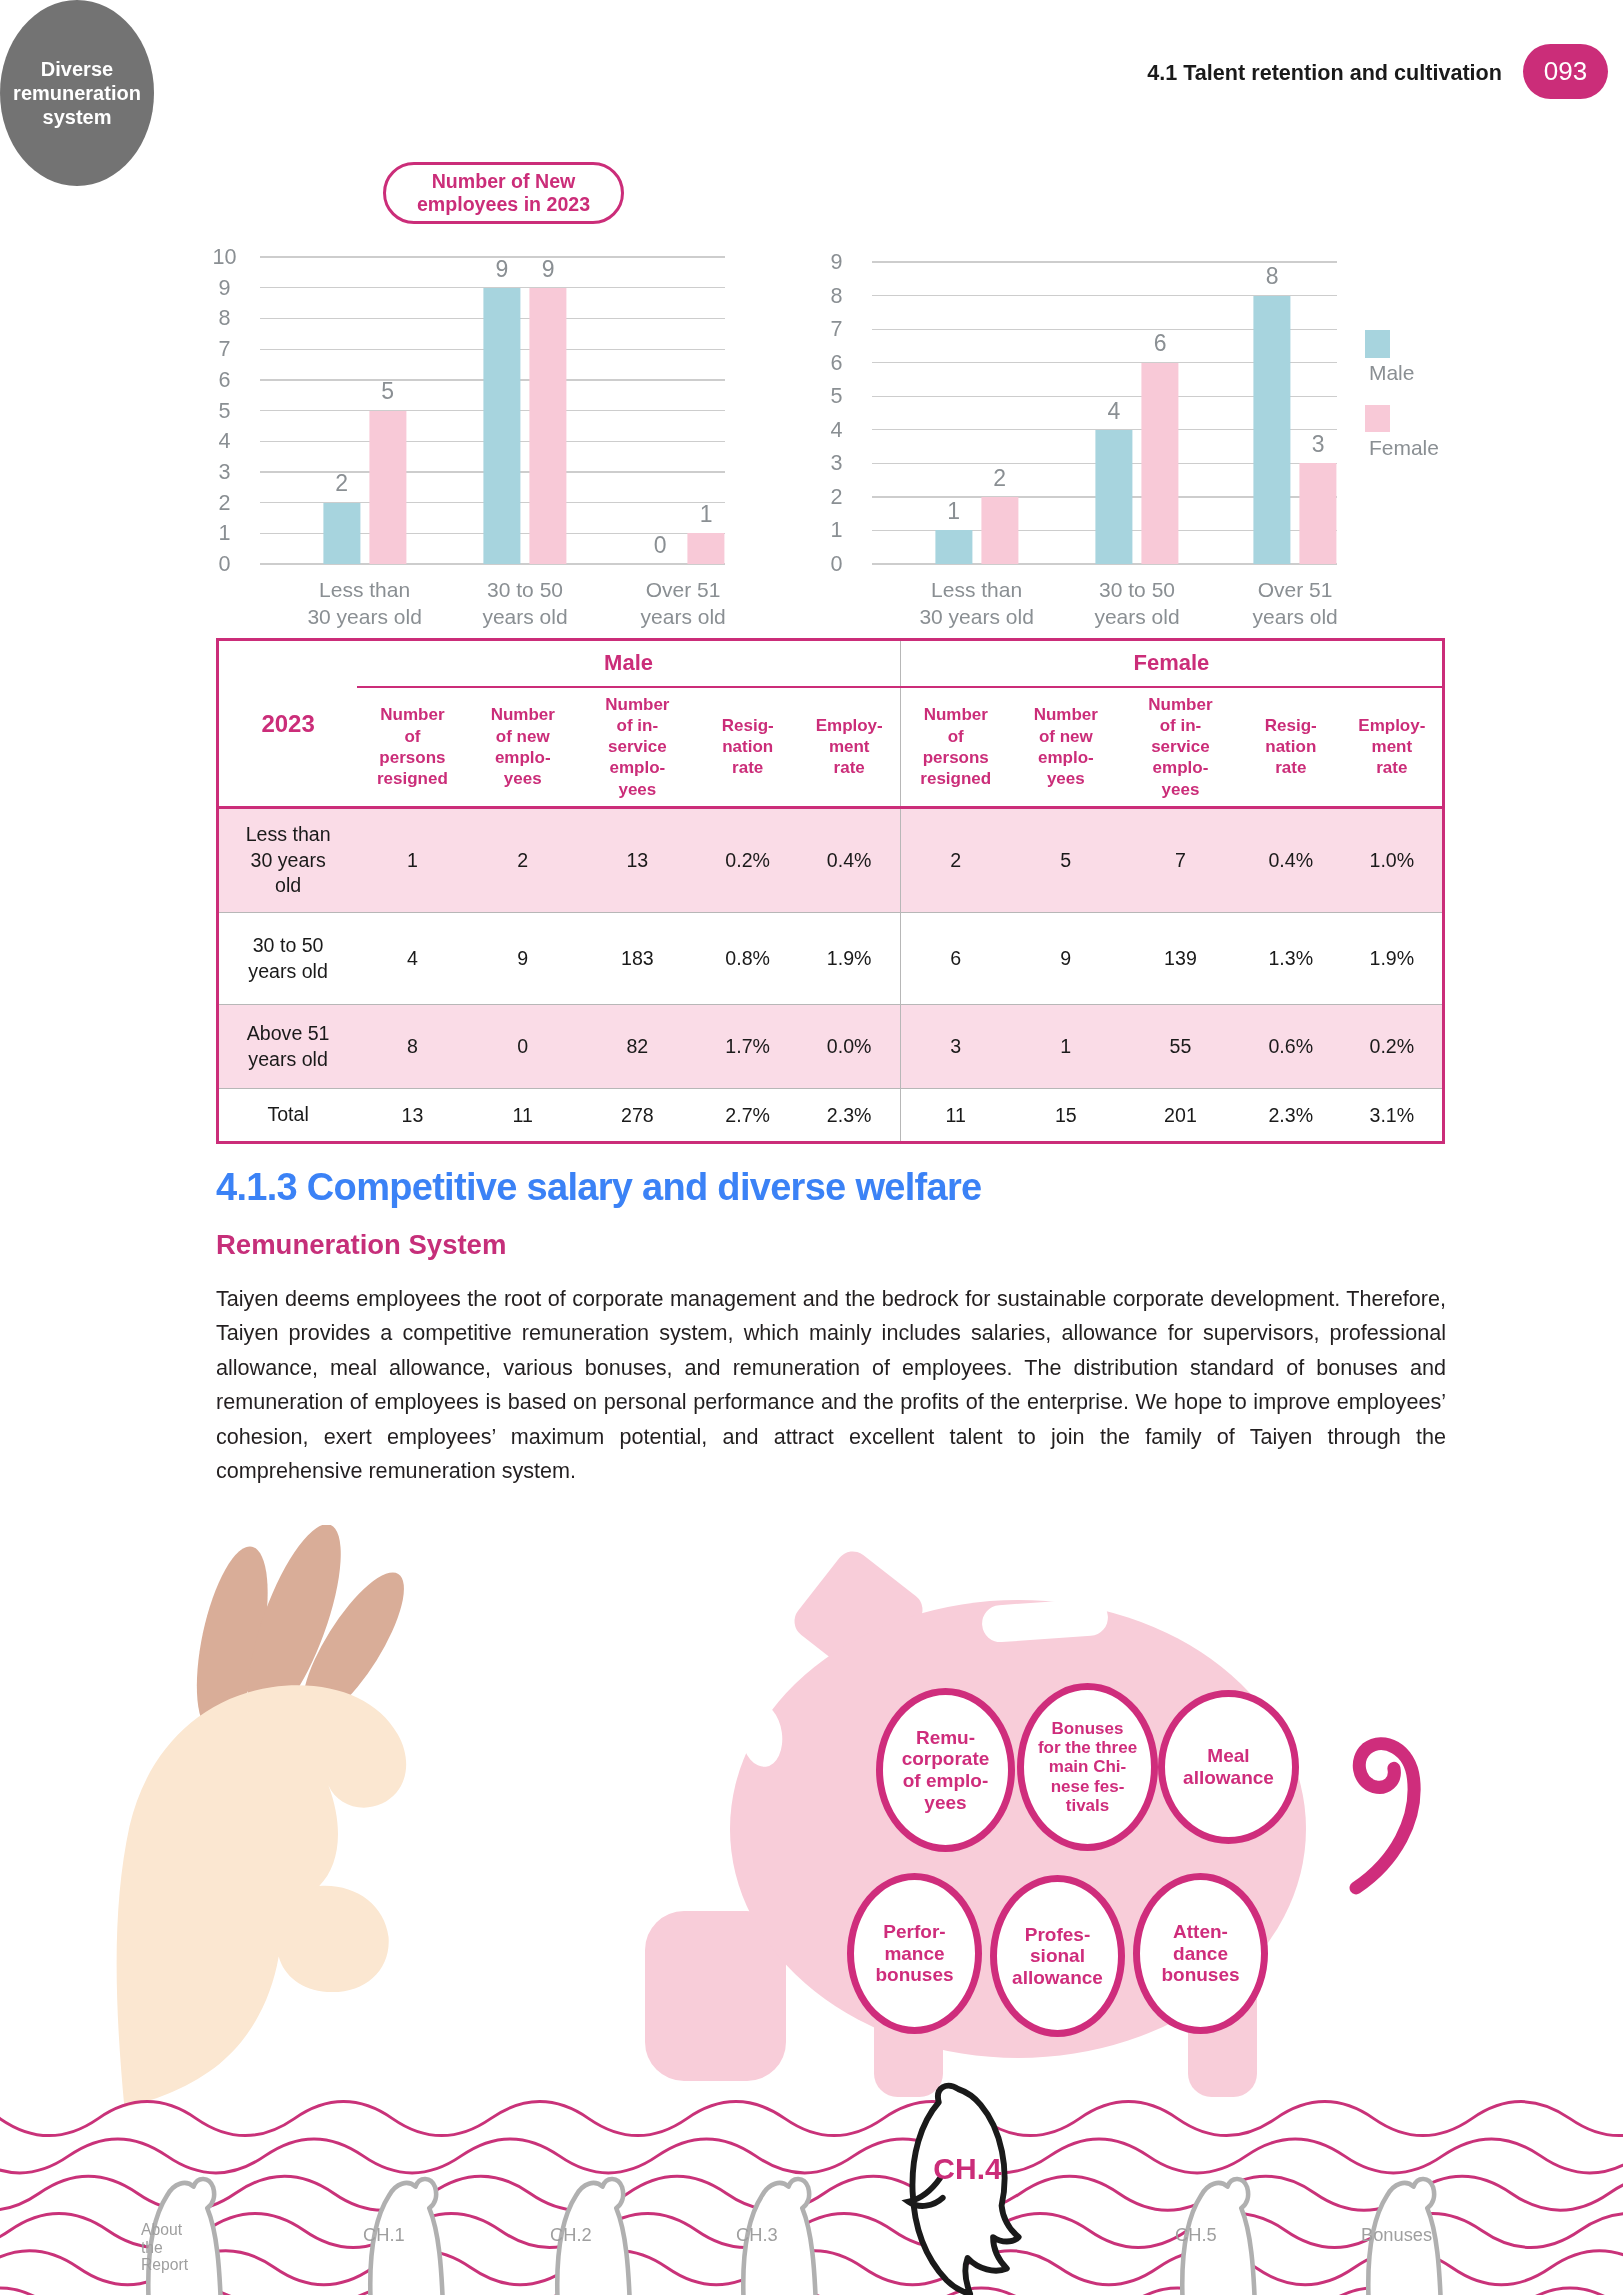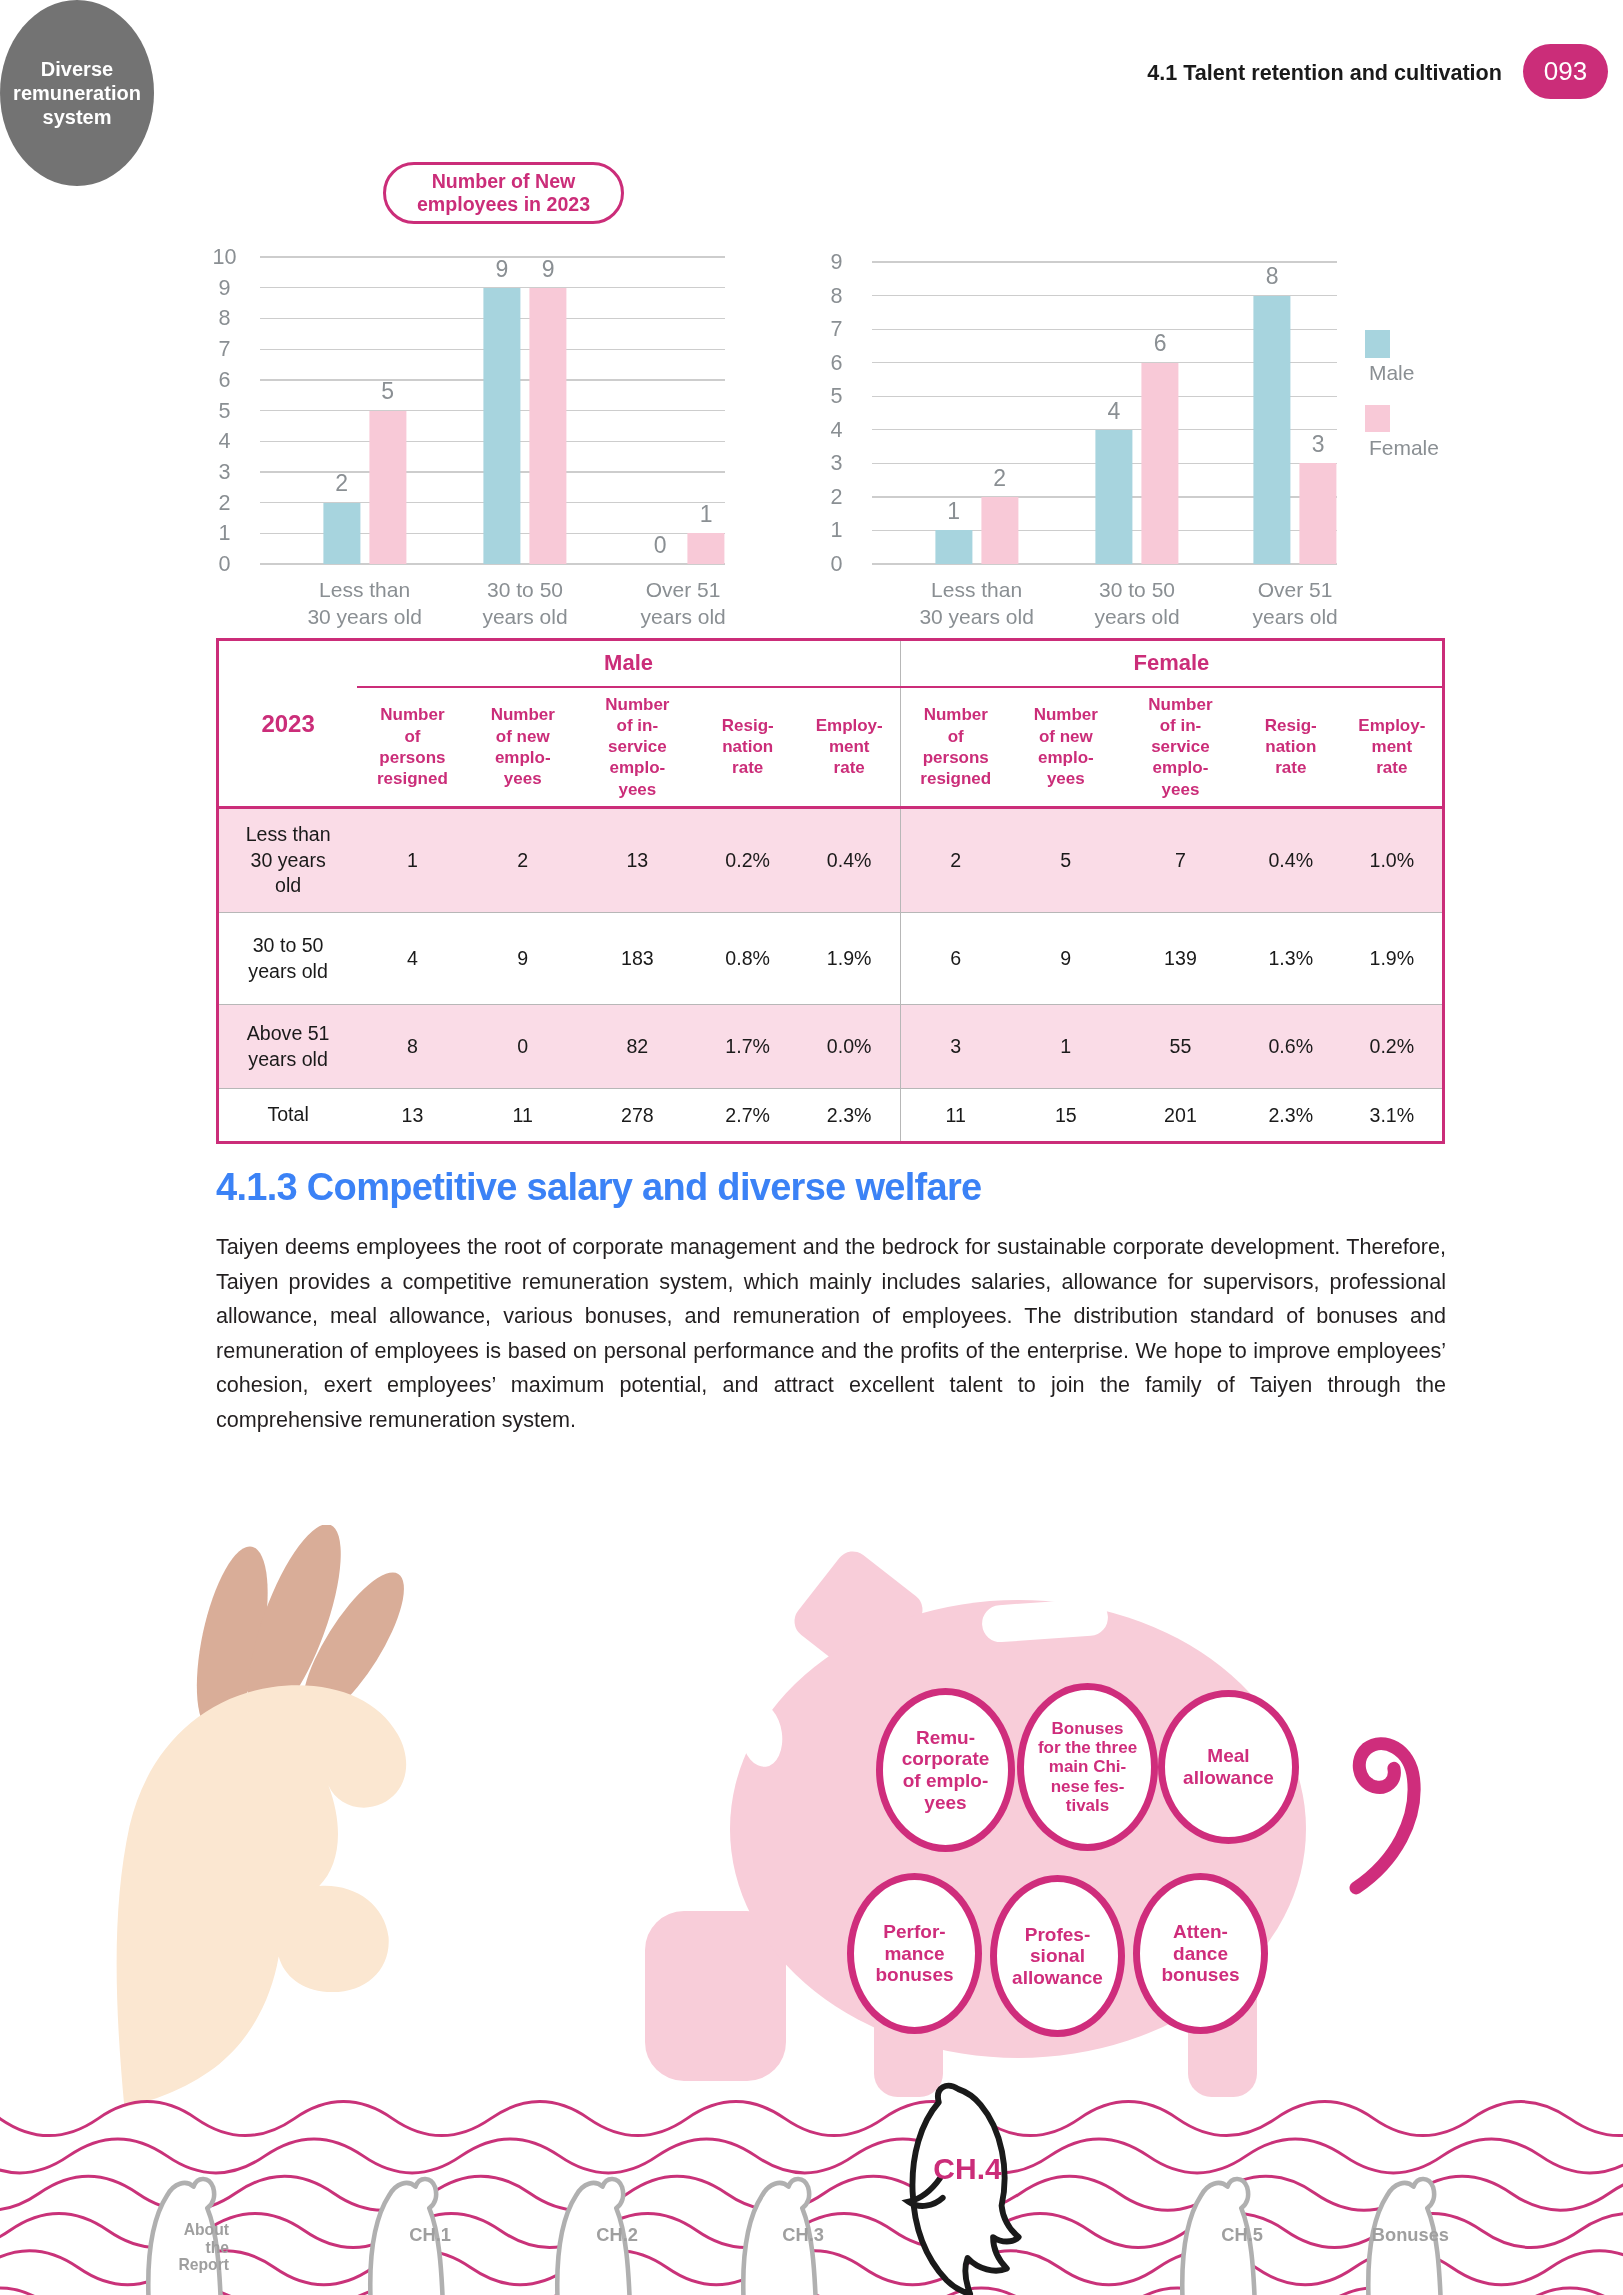--- a/index.html
+++ b/index.html
@@ -79,22 +79,22 @@
   .bubble.b1 { left:876px; top:1688px; width:139px; height:164px; }
   .bubble.b2 { left:1017px; top:1683px; width:141px; height:168px; font-size:17px; }
   .bubble.b3 { left:1158px; top:1690px; width:141px; height:154px; }
   .bubble.b4 { left:847px; top:1873px; width:135px; height:161px; }
   .bubble.b5 { left:990px; top:1875px; width:135px; height:162px; }
   .bubble.b6 { left:1133px; top:1873px; width:135px; height:161px; }
 
   
   #waves { position:absolute; left:0; top:2091px; }
   .tab { position:absolute; top:2165px; width:88px; height:144px; }
-  .tablabel { position:absolute; top:60px; left:0; width:88px; text-align:right; color:#9f9f9f;
-    font-weight:bold; font-size:18.3px; line-height:1.12; white-space:pre-line; }
+  .tablabel { position:absolute; top:60px; left:0; width:88px; text-align:left; color:#9f9f9f;
+    font-weight:normal; font-size:18.3px; line-height:1.12; white-space:pre-line; }
   .tab .tablabel.small { font-size:15.7px; top:56px; }
   #ch4-dolphin { position:absolute; left:898px; top:2080px; }
   #ch4-label { position:absolute; left:915px; top:2152px; width:105px; text-align:center;
     color:#cb2d79; font-weight:bold; font-size:30px; }
 </style>
 </head>
 <body>
 
 <div id="page">
 
@@ -346,20 +346,21 @@
           <td>15</td>
           <td>201</td>
           <td>2.3%</td>
           <td>3.1%</td>
         </tr>
       </tbody>
     </table>
 
   <div id="section">
     <h1>4.1.3 Competitive salary and diverse welfare</h1>
+    <h2>Remuneration System</h2>
     <p>Taiyen deems employees the root of corporate management and the bedrock for sustainable corporate development. Therefore, Taiyen provides a competitive remuneration system, which mainly includes salaries, allowance for supervisors, professional allowance, meal allowance, various bonuses, and remuneration of employees. The distribution standard of bonuses and remuneration of employees is based on personal performance and the profits of the enterprise. We hope to improve employees’ cohesion, exert employees’ maximum potential, and attract excellent talent to join the family of Taiyen through the comprehensive remuneration system.</p>
   </div>
 
   <svg class="abs" style="left:111px; top:1525px;" width="406" height="582" viewBox="0 0 620 890">
     <g fill="#d9ad98">
       <ellipse cx="185" cy="175" rx="46" ry="145" transform="rotate(12 185 175)"></ellipse>
       <ellipse cx="280" cy="150" rx="48" ry="160" transform="rotate(20 280 150)"></ellipse>
       <ellipse cx="370" cy="185" rx="42" ry="130" transform="rotate(32 370 185)"></ellipse>
     </g>
     <path fill="#fbe7d1" d="M20,890 C4,720 2,580 28,460 C55,345 135,265 245,248 C330,236 405,262 438,320 C462,362 452,408 414,426 C382,441 345,428 332,398 C356,462 350,520 318,552 C372,548 418,580 424,630 C428,682 386,718 330,714 C292,712 264,690 256,660 C244,730 210,790 158,830 C112,864 60,882 20,890 Z"></path>

